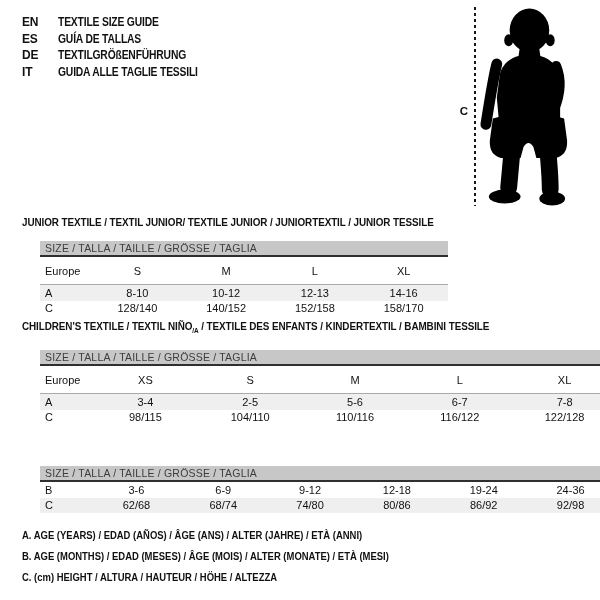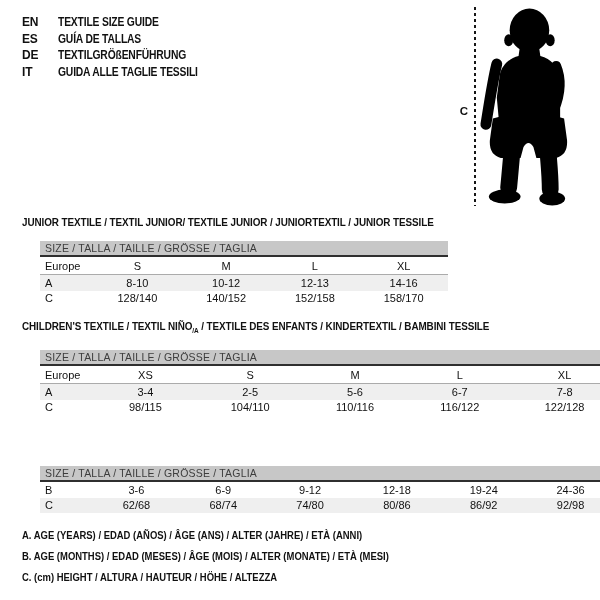--- a/index.html
+++ b/index.html
@@ -30,21 +30,21 @@
 
   
   .size-table{position:absolute;left:18px;margin-left:22px;}
   .size-bar{height:14px;line-height:14px;background:var(--size-bar-bg,#c7c7c7);
     border-bottom:2px solid var(--rule-dark,#2f2f2f);
     font-size:10.5px;color:var(--size-bar-text,#3d3d3d);padding-left:5px;
     letter-spacing:0.2px;white-space:nowrap;}
   .size-table table{width:100%;border-collapse:collapse;table-layout:fixed;}
   .size-table td{font-size:11px;text-align:center;height:15.5px;padding:0;}
   .size-table td.row-label{text-align:left;padding-left:5px;width:48px;}
-  .size-table tr.euro-header td{height:17px;border-bottom:1px solid var(--rule-light,#ababab);}
+  .size-table tr.euro-header td{height:27px;border-bottom:1px solid var(--rule-light,#ababab);}
   .size-table tr.shaded td{background:var(--shaded-row-bg,#efefef);}
 
   
   .legend{position:absolute;left:22px;top:525px;font-weight:bold;font-size:11px;}
   .legend-line{height:21px;line-height:21px;white-space:nowrap;}
 
   #t-junior{top:241px;width:408px;}
   #t-children{top:350px;width:577px;}
   #t-babies{top:466px;width:574px;}
   #title-junior{top:216px;}

